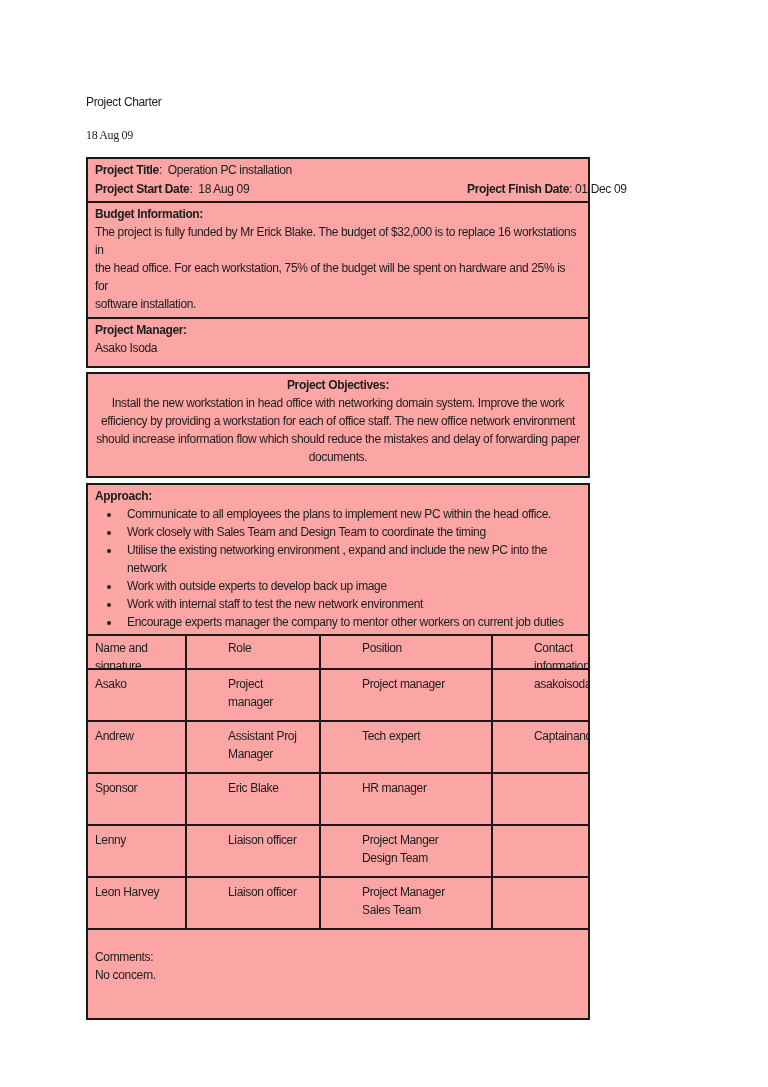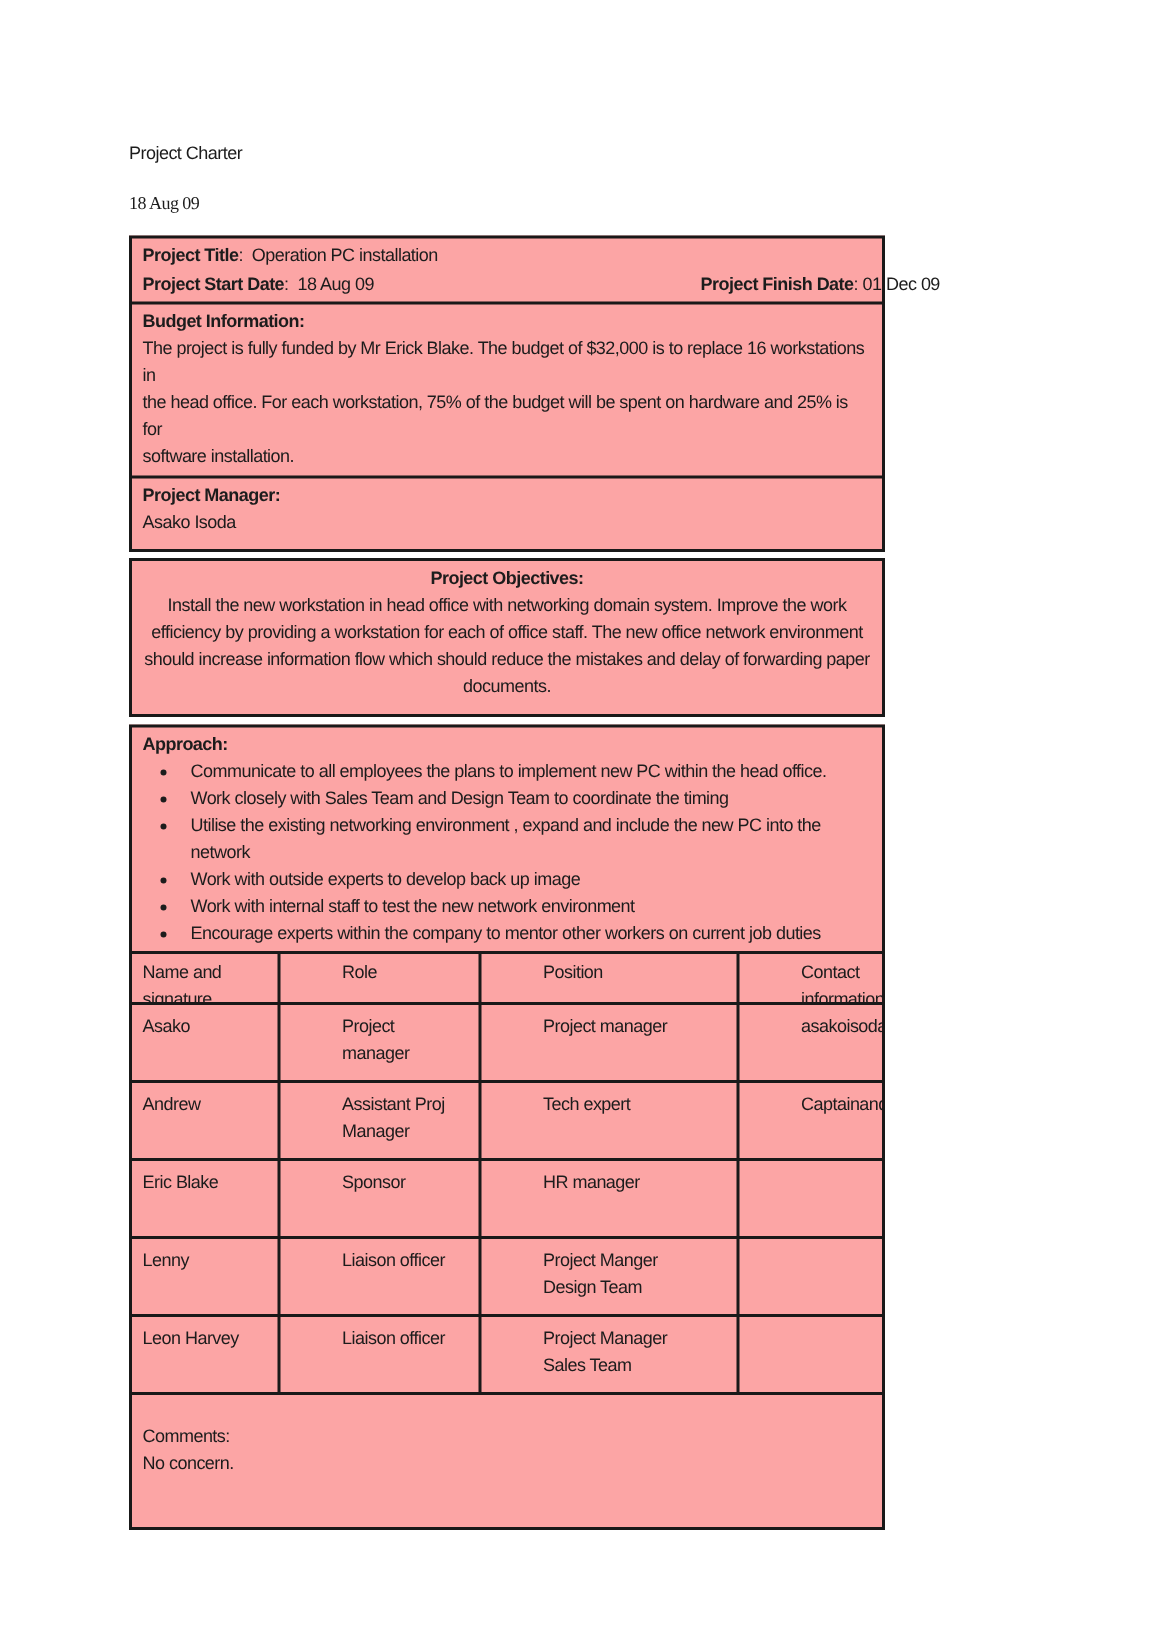--- a/index.html
+++ b/index.html
@@ -83,21 +83,21 @@
 
     <div class="sec-approach">
       <div class="b pre">Approach:</div>
       <ul>
         <li class="pre">Communicate to all employees the plans to implement new PC within the head office.</li>
         <li class="pre">Work closely with Sales Team and Design Team to coordinate the timing</li>
         <li class="pre">Utilise the existing networking environment , expand and include the new PC into the
 network</li>
         <li class="pre">Work with outside experts to develop back up image</li>
         <li class="pre">Work with internal staff to test the new network environment</li>
-        <li class="pre">Encourage experts within the company to mentor other workers on current job duties</li>
+        <li class="pre">Encourage experts manager the company to mentor other workers on current job duties</li>
       </ul>
     </div>
 
 
     <div class="rrow rhead">
       <div class="pre">Name and
 signature</div>
       <div class="pre">Role</div>
       <div class="pre">Position</div>
       <div class="pre">Contact information</div>
@@ -111,22 +111,22 @@
       <div class="pre">asakoisoda@gmail.com</div>
     </div>
     <div class="rrow rdata">
       <div class="pre">Andrew</div>
       <div class="pre">Assistant Proj
 Manager</div>
       <div class="pre">Tech expert</div>
       <div class="pre">Captainandy_tang@hotmail.com</div>
     </div>
     <div class="rrow rdata">
+      <div class="pre">Sponsor</div>
       <div class="pre">Eric Blake</div>
-      <div class="pre">Sponsor</div>
       <div class="pre">HR manager</div>
       <div class="pre"></div>
     </div>
     <div class="rrow rdata">
       <div class="pre">Lenny</div>
       <div class="pre">Liaison officer</div>
       <div class="pre">Project Manger
 Design Team</div>
       <div class="pre"></div>
     </div>

